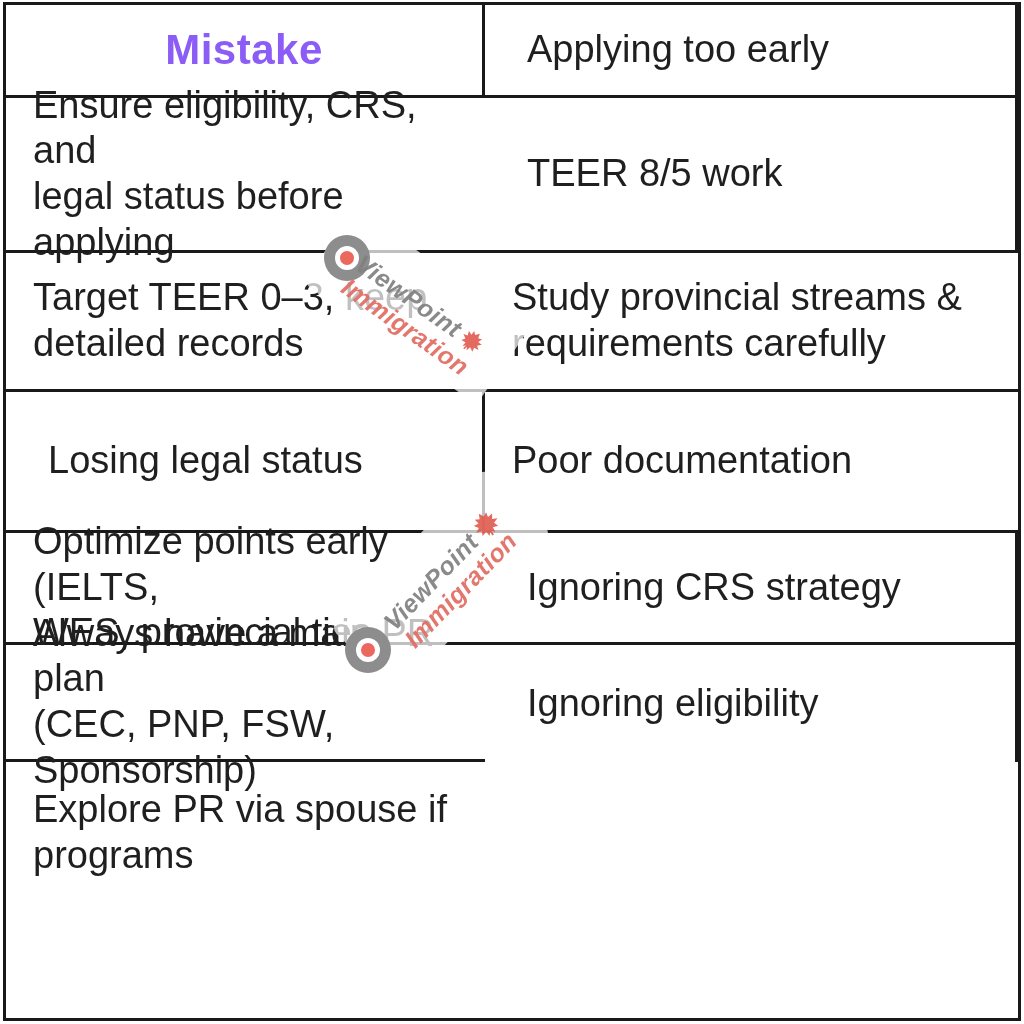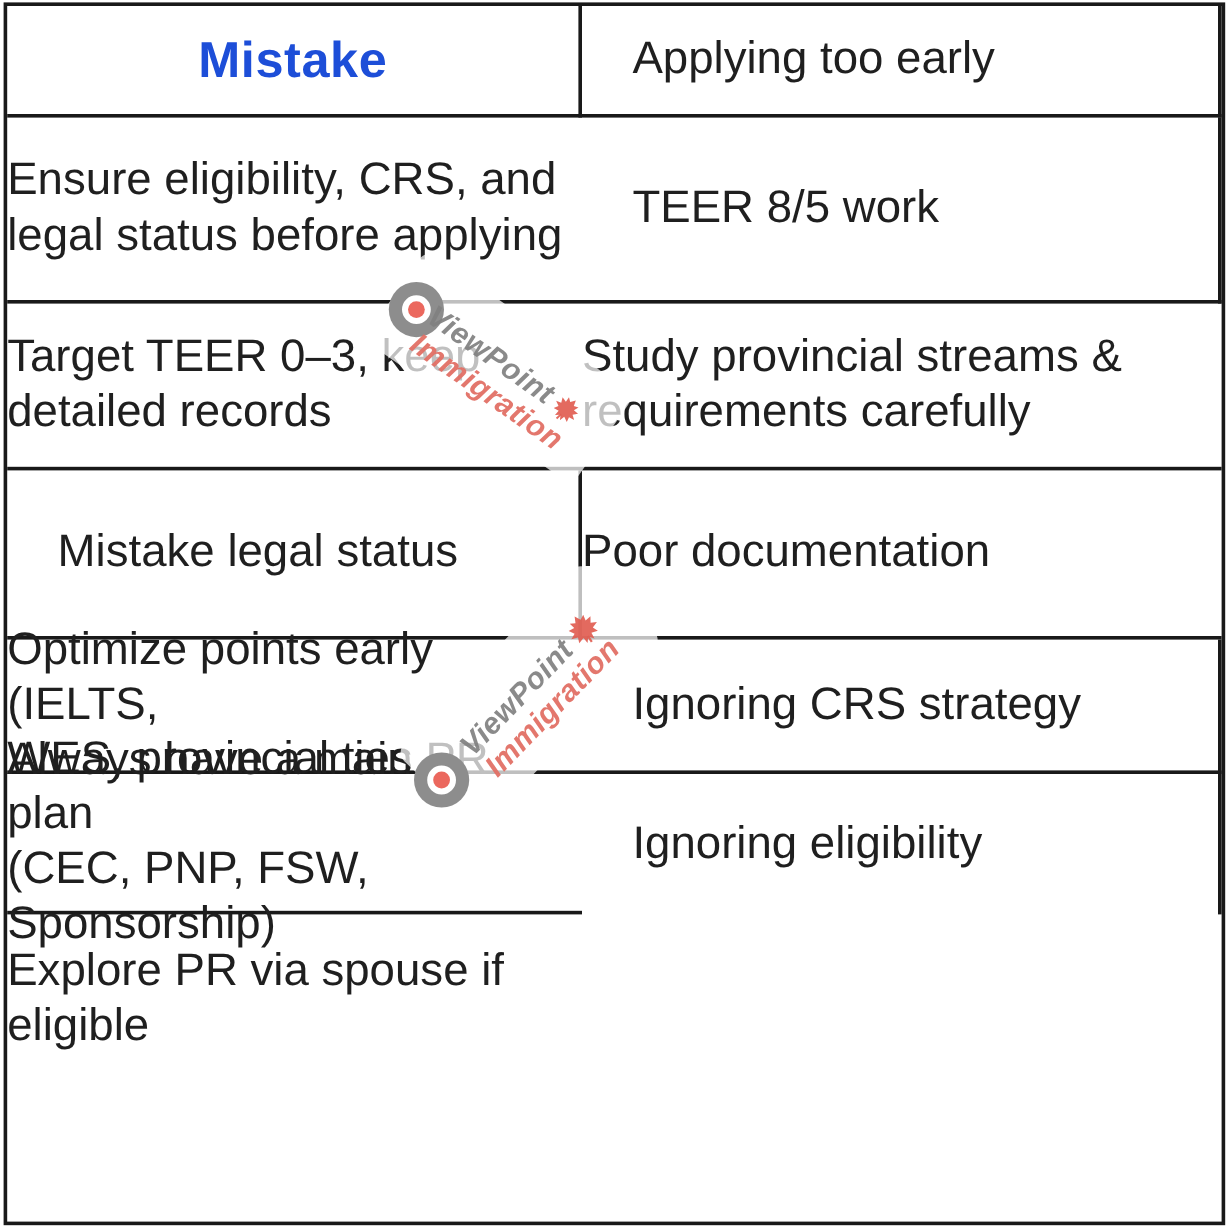--- a/index.html
+++ b/index.html
@@ -19,30 +19,30 @@
     z-index: 1;
   }
 
   .cell {
     display: flex;
     align-items: center;
     border-bottom: 3px solid #191919;
     white-space: pre-line;
   }
   .cell.col-left  { border-right: 3px solid #191919; padding-left: 42px; }
-  .cell.col-right { padding-right: 14px; }
+  .cell.col-right { padding-left: 27px; padding-right: 14px; }
   .row-last { border-bottom: none; }
 
   .th {
     justify-content: center;
     padding-left: 0 !important;
     font-weight: 700;
     font-size: 42px;
     letter-spacing: 0.5px;
-    color: #1d4ed8;
+    color: #8b5cf6;
   }
   .td {
     font-size: 38px;
     line-height: 1.2;
     color: #1f1f1f;
   }
 
   
   .wm-band {
     position: absolute;
@@ -101,34 +101,34 @@
     <div class="cell col-right td">Ensure eligibility, CRS, and
 legal status before applying</div>
 
     <div class="cell col-left td">TEER 8/5 work</div>
     <div class="cell col-right td">Target TEER 0–3, keep
 detailed records</div>
 
     <div class="cell col-right td">Study provincial streams &amp;
 requirements carefully</div>
 
-    <div class="cell col-left td">Mistake legal status</div>
+    <div class="cell col-left td">Losing legal status</div>
     <div class="cell col-right td">Poor documentation</div>
 
     <div class="cell col-right td">Optimize points early (IELTS,
 WES, provincial ties</div>
     <div class="cell col-left td">Ignoring CRS strategy</div>
 
     <div class="cell col-right td">Always have a main PR plan
 (CEC, PNP, FSW,
 Sponsorship)</div>
 
     <div class="cell col-left td row-last">Ignoring eligibility</div>
     <div class="cell col-right td row-last">Explore PR via spouse if
-eligible</div>
+programs</div>
   </div>
 
   <div class="wm-band band-1"></div>
   <div class="bullseye bullseye-1">
       <span class="dot"></span>
     </div>
   <div class="wm-text wm-text-1">
     <div class="line1">
       <span>ViewPoint</span>
       <svg class="leaf" width="24" height="24" viewBox="0 0 24 24">

